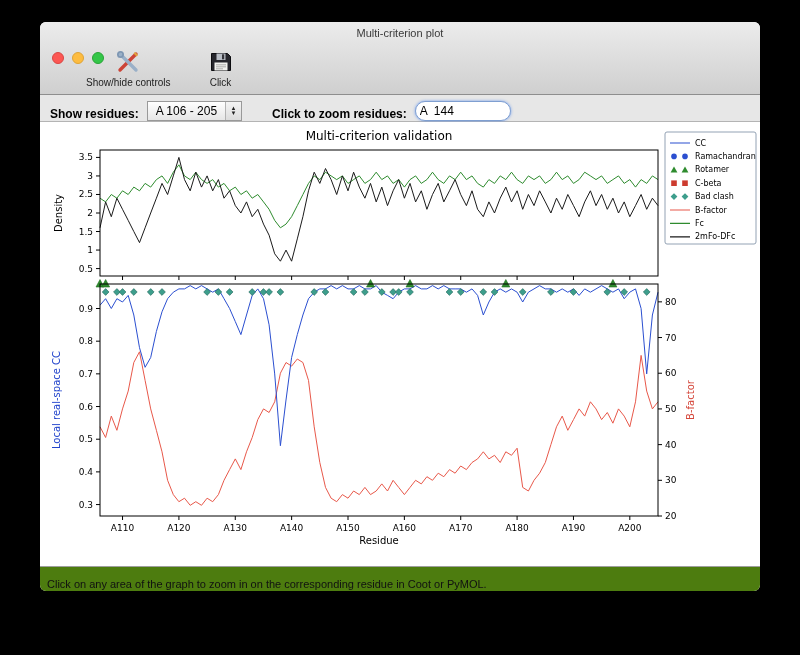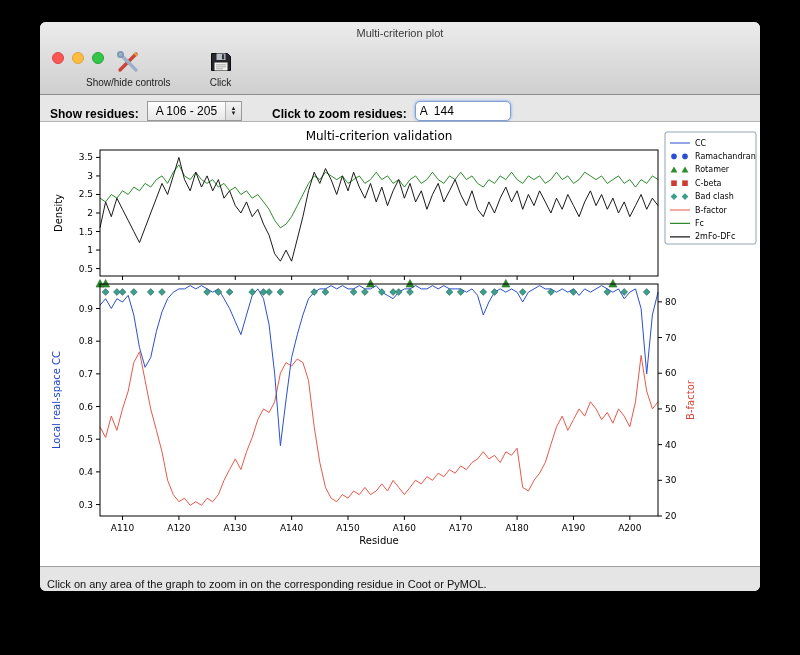--- a/index.html
+++ b/index.html
@@ -39,30 +39,30 @@
     background:linear-gradient(#ffffff,#e6e6e6);
     border:1px solid #999;border-radius:0;cursor:default;overflow:hidden;
   }
   .popup-text{padding:2px 8px 0 8px;font-size:12px;color:#000;}
   .popup-arrows{
     width:15px;border-left:1px solid #b3b3b3;
     display:flex;flex-direction:column;align-items:center;justify-content:center;
     font-size:6px;color:#222;line-height:5px;background:linear-gradient(#f4f4f4,#dcdcdc);
   }
   .zoom-input{
-    width:86px;height:18px;border:1px solid #7f9fd1;border-radius:5px;
+    width:86px;height:18px;border:1px solid #7f9fd1;border-radius:10px;
     box-shadow:0 0 3px rgba(100,150,240,.9);
     font-size:12px;padding:0 4px;font-family:"Liberation Sans",sans-serif;
   }
   .spacer{width:14px;}
   .plot-area{flex:1;background:#fff;display:flex;justify-content:center;align-items:flex-start;}
   #chart-svg{margin-top:4px;display:block;}
   #chart-svg text{font-family:"DejaVu Sans",sans-serif;}
   .statusbar{
-    height:19px;flex:none;background:#e5e5e5;border-top:1px solid #9e9e9e;
+    height:19px;flex:none;background:#4d7c0f;border-top:1px solid #9e9e9e;
     font-size:11px;color:#111;line-height:19px;padding:8px 7px;
     white-space:nowrap;overflow:hidden;
   }
 </style>
 </head>
 <body>
 
 <div class="window">
 
   <div class="header">

